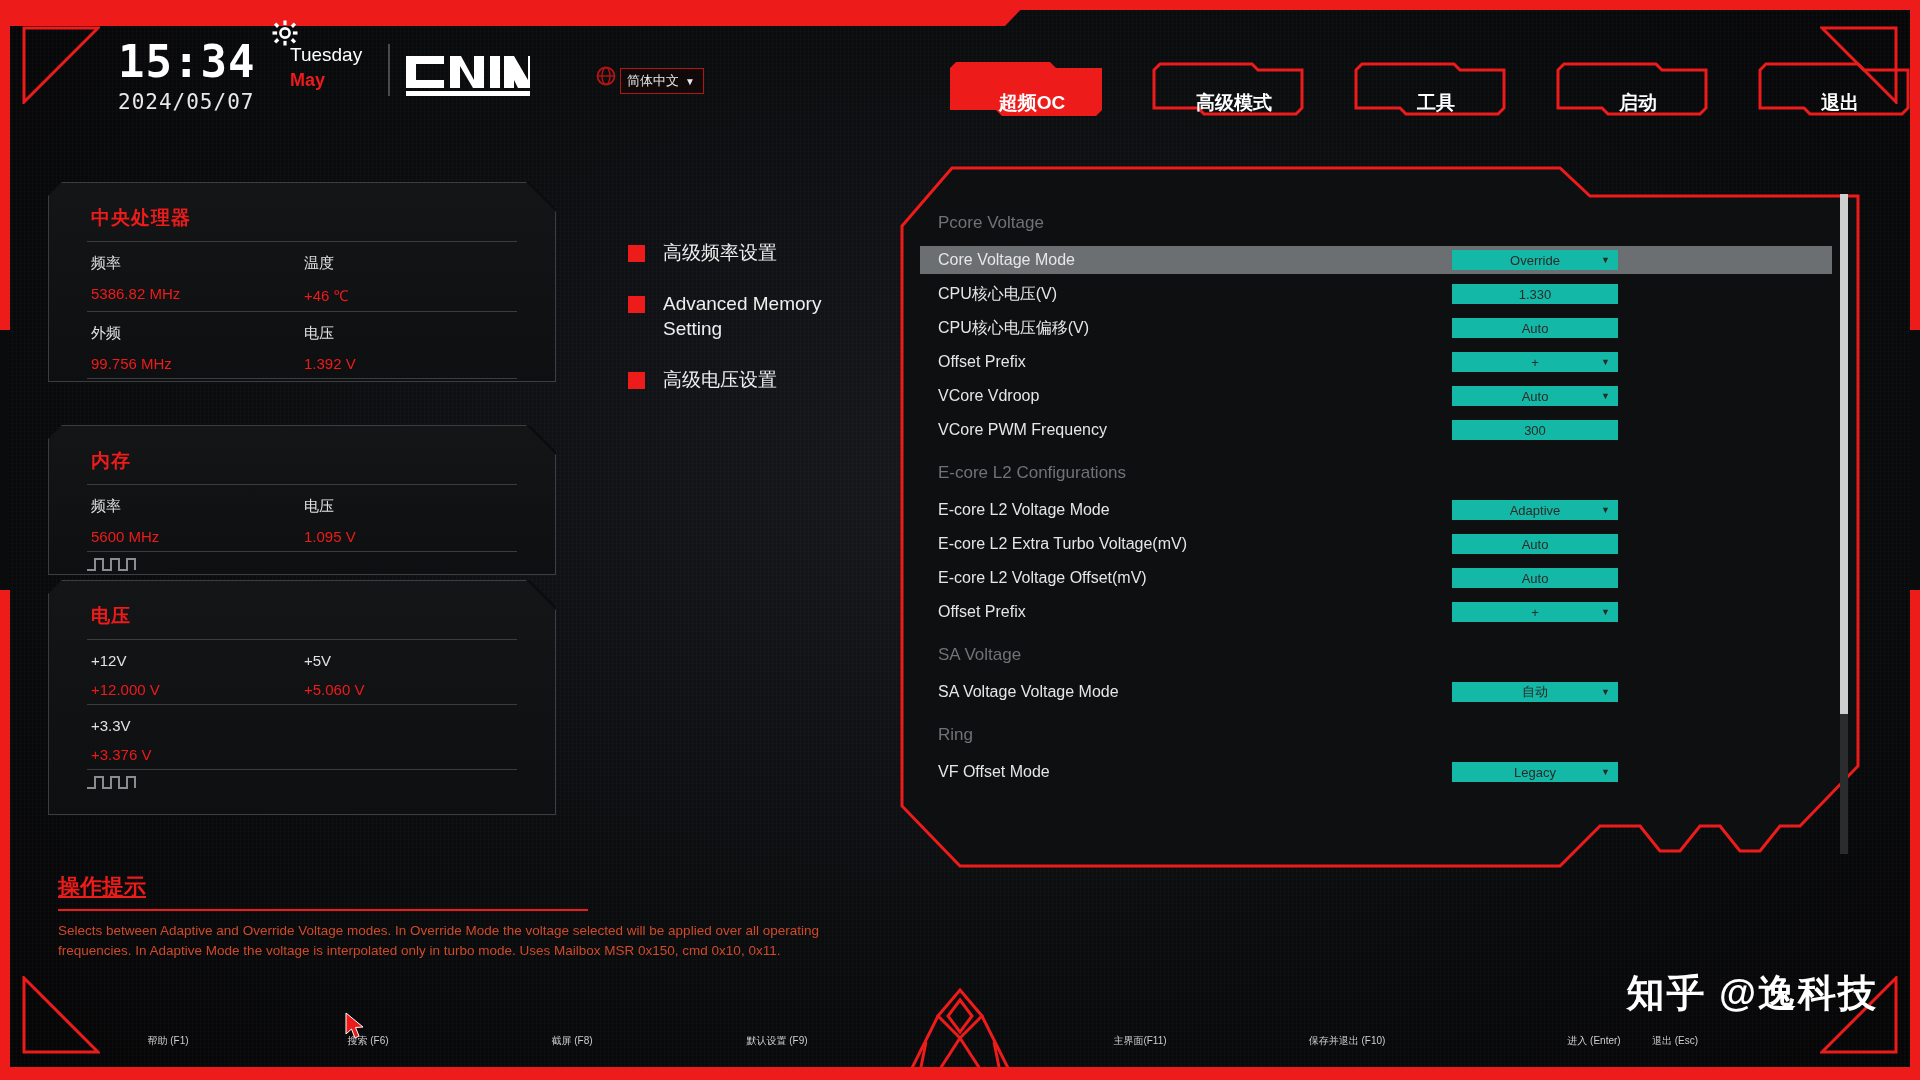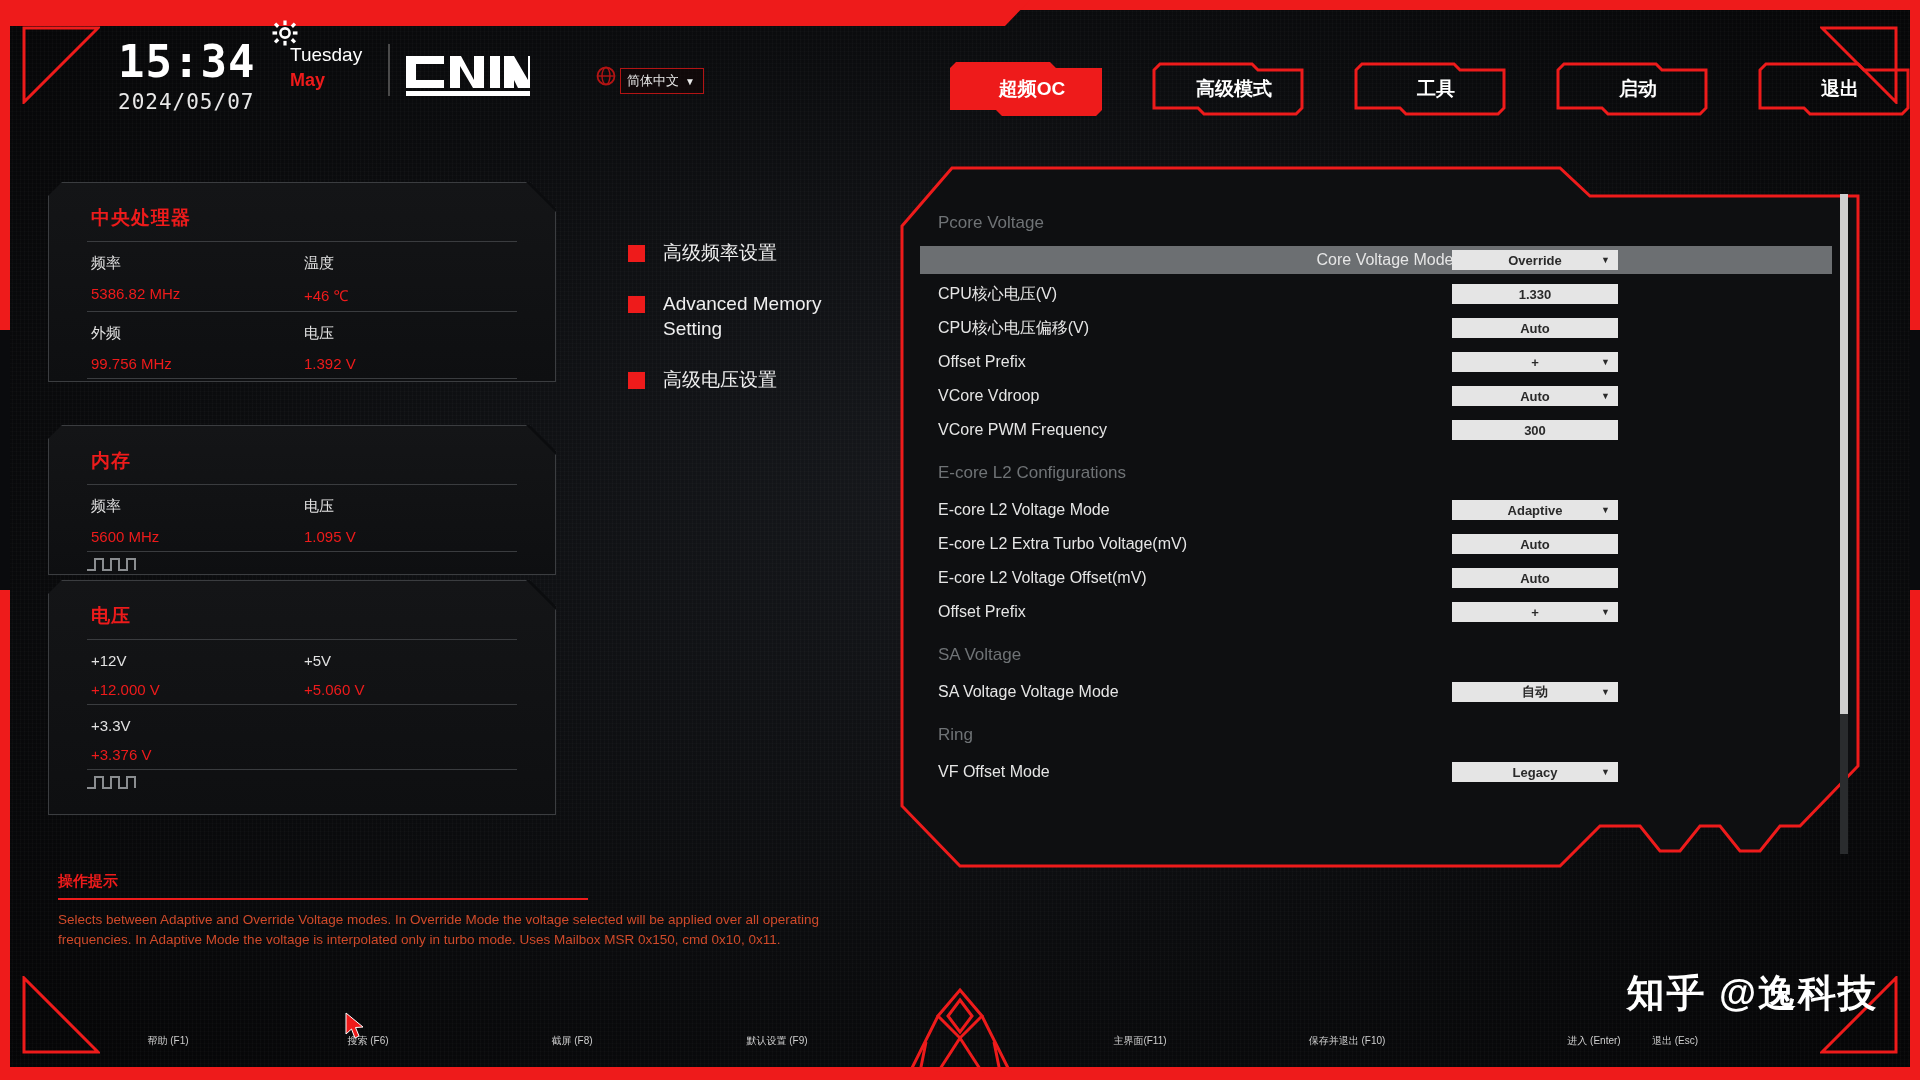--- a/index.html
+++ b/index.html
@@ -76,21 +76,21 @@
     border: 1px solid #b31414; padding: 3px 8px 3px 6px;
     background: rgba(20,4,4,0.5);
   }
   .lang-label { color: #e8e8e8; font-size: 13px; }
   .lang-caret { color: #e8e8e8; font-size: 10px; }
   .globe-icon { position: absolute; left: 596px; top: 52px; }
 
   .navtabs { position: absolute; left: 950px; top: 48px; display: flex; gap: 38px; }
   .tab {
     position: relative; width: 164px; height: 54px;
-    display: flex; align-items: center; justify-content: center;
+    display: flex; align-items: flex-end; justify-content: center;
     font-size: 19px; font-weight: 700; color: #fff; cursor: pointer;
   }
   .tab .tab-bg { position: absolute; inset: 0; }
   .tab span.lbl { position: relative; z-index: 2; }
   .tab.active .lbl { color: #fff; }
 
   
   .panel {
     position: absolute; left: 48px;
     width: 508px;
@@ -138,46 +138,46 @@
     overflow: hidden;
   }
   .srow {
     position: relative; display: flex; align-items: center;
     height: 28px; margin-bottom: 6px; padding-left: 18px;
   }
   .srow.group {
     height: 30px; margin-top: 14px; margin-bottom: 8px;
   }
   .srow.group .slabel { color: #6f7376; font-size: 17px; }
-  .srow.sel { background: #6c6f72; justify-content: center; }
+  .srow.sel { background: #6c6f72; }
   .slabel { color: #e6e6e6; font-size: 16px; flex: none; }
   .sinline-val {
     position: absolute; left: 540px; color: #f07b1d; font-size: 15px;
   }
   .sval {
     position: absolute; left: 532px; width: 166px; height: 20px;
-    background: #e5e5e5;
+    background: #14b8a6;
     display: flex; align-items: center; justify-content: center;
-    color: #2a2a2a; font-size: 13px; font-weight: bold;
+    color: #2a2a2a; font-size: 13px;
   }
   .sval.with-caret { justify-content: center; }
   .sval .caret {
     position: absolute; right: 8px; font-size: 9px; color: #2a2a2a;
   }
   .scrollbar {
     position: absolute; right: 12px; top: 28px; width: 8px; height: 660px;
     background: #2a2c2e;
   }
   .scrollthumb {
     position: absolute; left: 0; top: 0; width: 8px; height: 520px; background: #cfcfcf;
   }
 
   
   .tips { position: absolute; left: 58px; top: 872px; width: 820px; }
-  .tips-title { color: #ee1b1b; font-size: 15px; font-weight: 700; }
+  .tips-title { color: #ee1b1b; font-size: 22px; font-weight: 700; text-decoration: underline; }
   .tips-rule { height: 2px; background: #ee1b1b; margin: 7px 0 10px 0; width: 530px; }
   .tips-body { color: #d04a2a; font-size: 13.5px; line-height: 20px; }
 
   
   .watermark {
     position: absolute; right: 42px; top: 968px;
     color: #fff; font-size: 38px; font-weight: 700; letter-spacing: 2px;
   }
 
   

